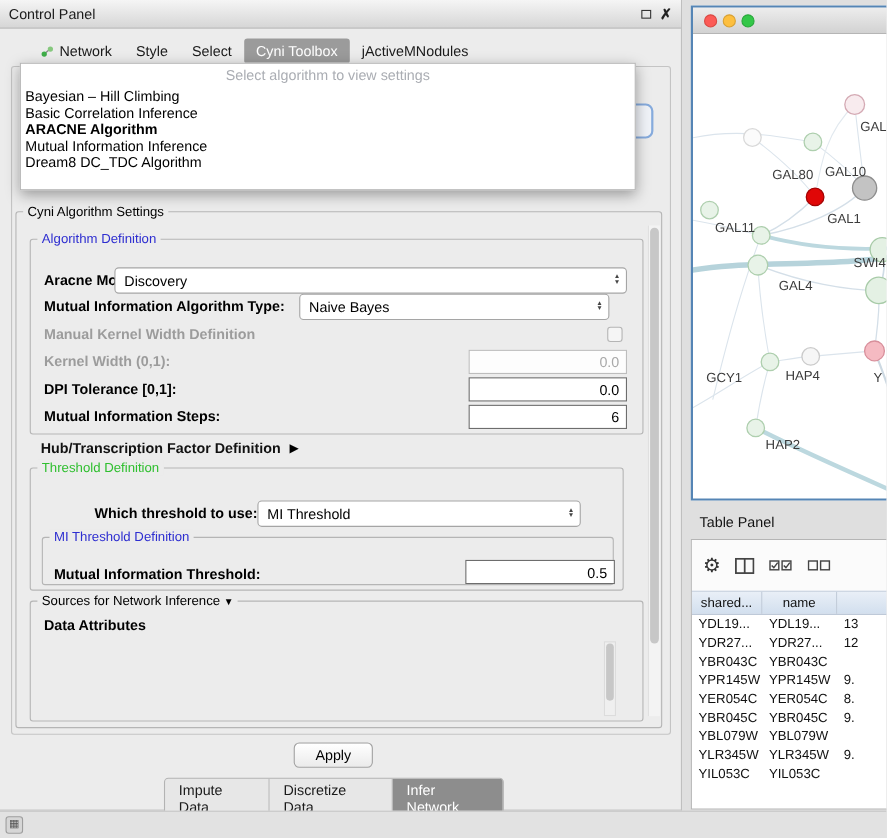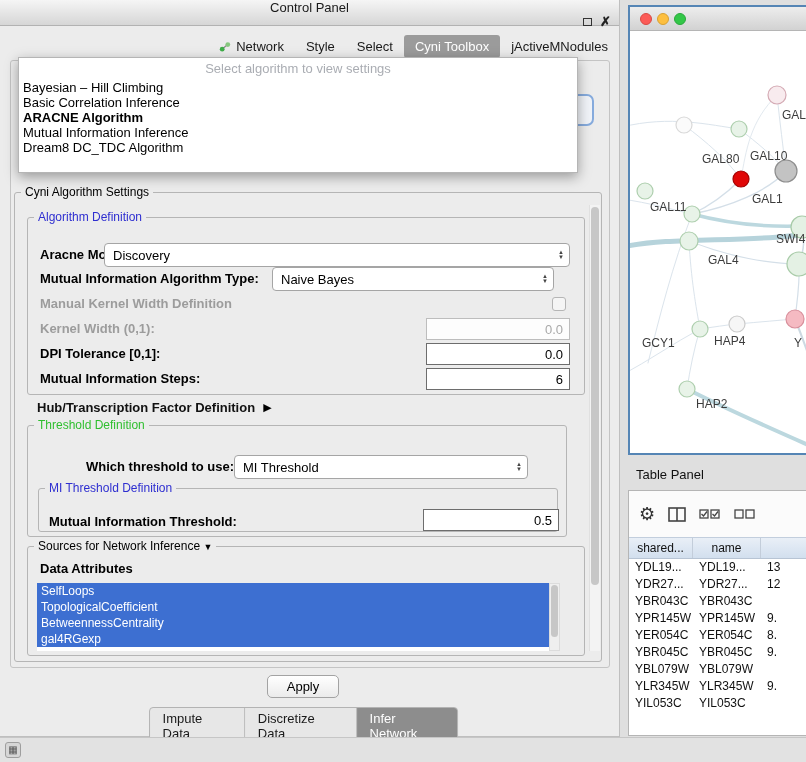--- a/index.html
+++ b/index.html
@@ -1,27 +1,27 @@
 <!DOCTYPE html>
 <html><head>
 <meta charset="utf-8">
 <style>
   * { box-sizing: border-box; margin: 0; padding: 0; }
   body { font-family: "Liberation Sans", sans-serif; background:#dfdfdf; }
   .screen { position:relative; width:806px; height:762px; background:#dfdfdf; overflow:hidden; font-size:13px; color:#111; }
 
   
   .control-panel { position:absolute; left:0; top:0; width:620px; height:737px; background:#ececec; border-right:1px solid #bfbfbf; border-bottom:1px solid #bfbfbf; }
-  .cp-titlebar { position:absolute; left:0; top:0; right:0; height:26px; background:linear-gradient(#f5f5f5,#d6d6d6); border-bottom:1px solid #b2b2b2; display:flex; align-items:center; padding:0 8px;flex-direction:column; }
+  .cp-titlebar { position:absolute; left:0; top:0; right:0; height:26px; background:linear-gradient(#f5f5f5,#d6d6d6); border-bottom:1px solid #b2b2b2; display:flex; align-items:center; padding:0 8px; }
   .cp-title { font-size:13px; color:#1a1a1a; }
   .win-btns { margin-left:auto; display:flex; align-items:center; gap:8px; }
   .float-btn { width:9px; height:8px; border:1.5px solid #333; display:inline-block; }
   .close-btn { font-size:13px; font-weight:bold; color:#222; line-height:1; cursor:default; }
 
-  .cp-tabs { position:absolute; left:0; top:34px; right:0; height:25px; display:flex; justify-content:flex-end; align-items:center; }
+  .cp-tabs { position:absolute; left:0; top:34px; right:0; height:25px; display:flex; justify-content:flex-start; align-items:center;padding-left:26px; }
   .tab { padding:4px 11px; font-size:13px; color:#1a1a1a; display:flex; align-items:center; gap:5px; }
   .tab.active { background:#9b9b9b; color:#fff; border-radius:3px; }
 
   .content-frame { position:absolute; left:10px; top:60px; width:600px; height:608px; border:1px solid #c4c4c4; border-radius:3px; background:#ececec; }
   .combo-ghost { position:absolute; left:562px; top:94px; width:32px; height:32px; border:2px solid #86abdd; border-radius:7px; background:#f0f3f8; z-index:1; }
 
   .popup { position:absolute; left:18px; top:57px; width:560px; height:116px; background:#fff; border:1px solid #b5b5b5; box-shadow:0 4px 12px rgba(0,0,0,.35); z-index:10; padding-top:3px; }
   .popup-ph { height:19px; text-align:center; color:#aaadb3; font-size:13px; }
   .opt { height:15px; line-height:15px; padding-left:4px; font-size:13px; color:#000; white-space:nowrap; }
   .opt.bold { font-weight:bold; }
@@ -203,26 +203,20 @@
           <input class="num" style="left: 384px; top: 20px; width: 136px;" value="0.5">
         </div>
       </div>
 
       <div class="grp src-grp">
         <span class="gtitle">
           <span>Sources for Network Inference</span>
           <span class="tri-sm">▼</span>
         </span>
         <span class="lbl" style="left:12px;top:14px">Data Attributes</span>
-        <div class="attr-list">
-          <div class="attr-item">SelfLoops</div>
-          <div class="attr-item">TopologicalCoefficient</div>
-          <div class="attr-item">BetweennessCentrality</div>
-          <div class="attr-item">gal4RGexp</div>
-        </div>
         <div class="list-sb">
           <div class="list-sb-thumb"></div>
         </div>
       </div>
     </div>
 
     <button class="apply-btn">Apply</button>
 
     <div class="bottom-tabs">
       <div class="seg">Impute Data</div>

